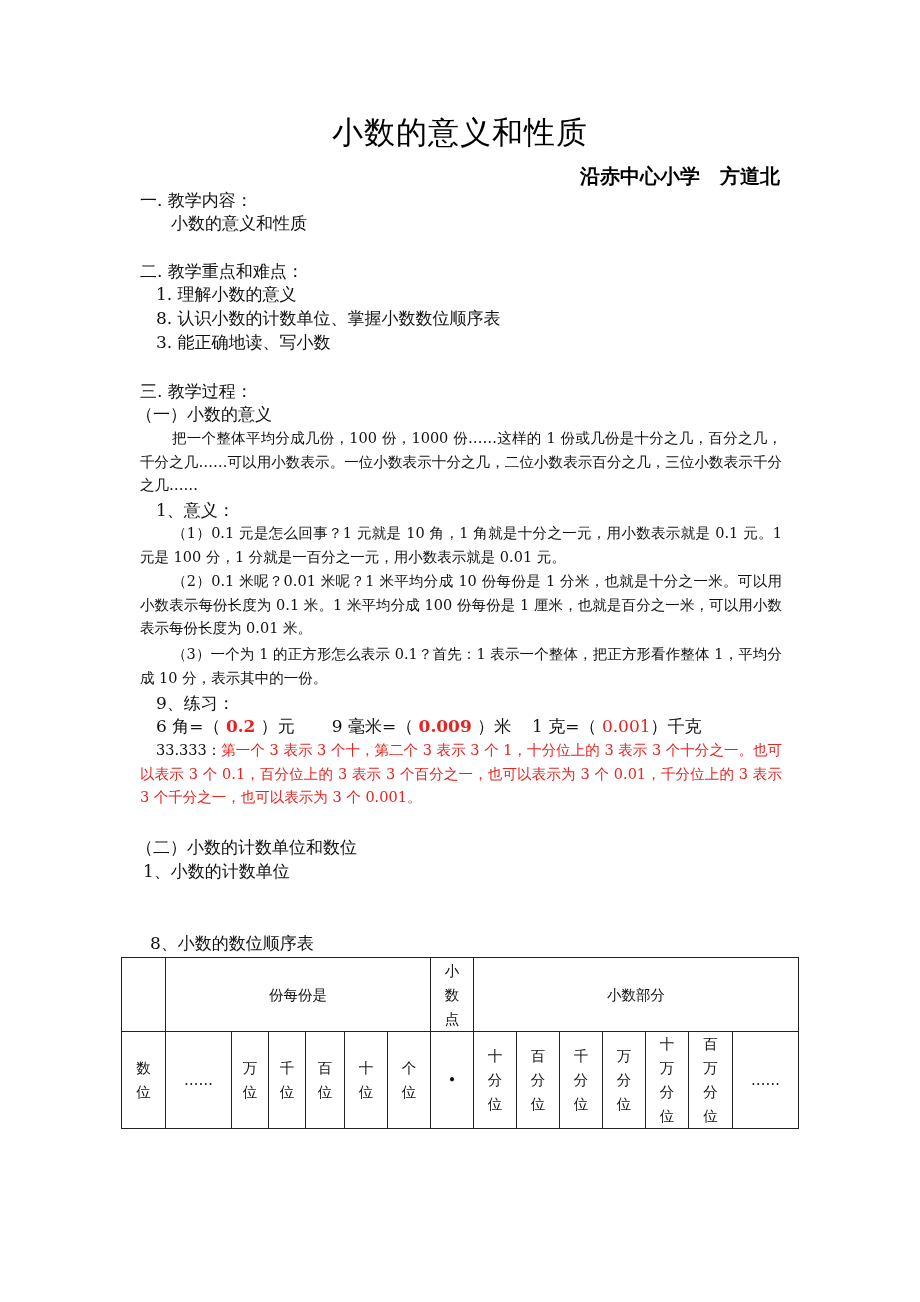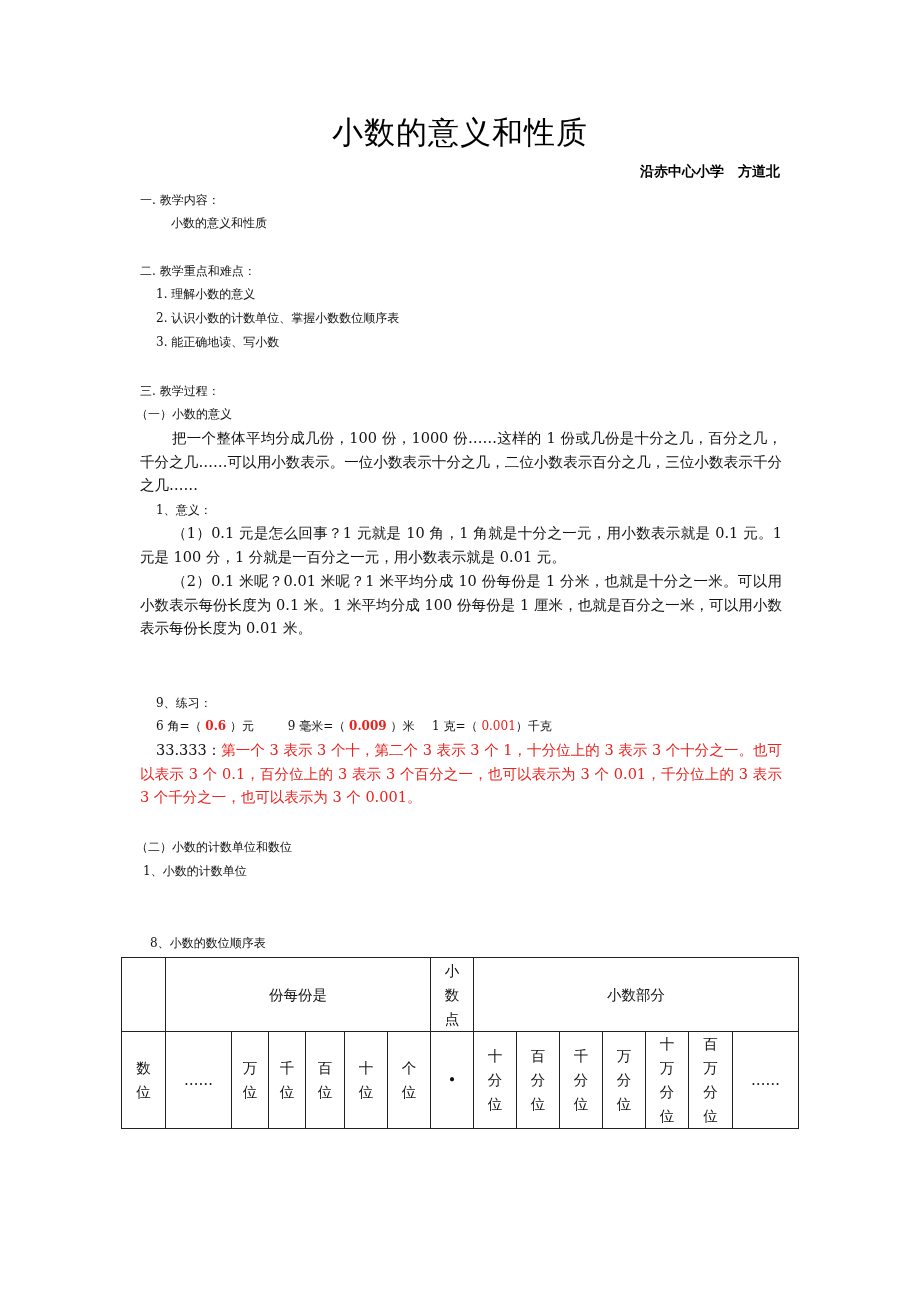--- a/index.html
+++ b/index.html
@@ -2,22 +2,22 @@
 <html><head>
 <meta charset="utf-8">
 <style>
   html, body { margin:0; padding:0; background:#ffffff; }
   body { width:920px; height:1302px; position:relative; overflow:hidden;
          font-family:"DejaVu Serif","Liberation Serif",serif; color:#111; }
   .page { position:absolute; left:0; top:0; width:920px; height:1302px; }
   .title { position:absolute; left:0; width:920px; top:112px; text-align:center;
            font-family:"DejaVu Sans","Liberation Sans",sans-serif; font-size:31px; letter-spacing:1px; color:#000; }
   .author { position:absolute; right:140px; top:163px; font-family:"DejaVu Sans","Liberation Sans",sans-serif;
-            font-size:14px; font-weight:bold; color:#000; }
-  .line { position:absolute; left:140px; font-size:12px; line-height:23px; white-space:nowrap; }
+            font-size:20px; font-weight:bold; color:#000; }
+  .line { position:absolute; left:140px; font-size:17px; line-height:23px; white-space:nowrap; }
   .para { position:absolute; left:140px; width:642px; font-size:14.5px; line-height:23.7px; text-align:justify; }
   .red { color:#e8231f; }
   .b { font-weight:bold; }
   table.pv { position:absolute; left:121px; top:957px; width:678px; border-collapse:collapse;
              font-size:14.5px; table-layout:fixed; }
   table.pv td { border:1.5px solid #222; text-align:center; vertical-align:middle; padding:0; line-height:24px; }
   .vert span { display:block; }
 </style>
 </head>
 <body>
@@ -25,36 +25,37 @@
 <div class="page">
 
   <div class="title">小数的意义和性质</div>
   <div class="author">沿赤中心小学　方道北</div>
 
   <div class="line" style="top:189px;">一. 教学内容：</div>
   <div class="line" style="top:212px;left:171px;">小数的意义和性质</div>
 
   <div class="line" style="top:260px;">二. 教学重点和难点：</div>
   <div class="line" style="top:283px;left:156px;">1. 理解小数的意义</div>
-  <div class="line" style="top:307px;left:156px;">2. 认识小数的计数单位、掌握小数数位顺序表</div>
+  <div class="line" style="top:307px;left:156px;">8. 认识小数的计数单位、掌握小数数位顺序表</div>
   <div class="line" style="top:331px;left:156px;">3. 能正确地读、写小数</div>
 
   <div class="line" style="top:380px;">三. 教学过程：</div>
   <div class="line" style="top:403px;left:136px;">（一）小数的意义</div>
 
   <div class="para" style="top:427px;text-indent:32px;">把一个整体平均分成几份，100 份，1000 份……这样的 1 份或几份是十分之几，百分之几，千分之几……可以用小数表示。一位小数表示十分之几，二位小数表示百分之几，三位小数表示千分之几……</div>
 
   <div class="line" style="top:499px;left:156px;">1、意义：</div>
   <div class="para" style="top:522px;text-indent:32px;">（1）0.1 元是怎么回事？1 元就是 10 角，1 角就是十分之一元，用小数表示就是 0.1 元。1 元是 100 分，1 分就是一百分之一元，用小数表示就是 0.01 元。</div>
   <div class="para" style="top:570px;text-indent:32px;">（2）0.1 米呢？0.01 米呢？1 米平均分成 10 份每份是 1 分米，也就是十分之一米。可以用小数表示每份长度为 0.1 米。1 米平均分成 100 份每份是 1 厘米，也就是百分之一米，可以用小数表示每份长度为 0.01 米。</div>
+  <div class="para" style="top:643px;text-indent:32px;">（3）一个为 1 的正方形怎么表示 0.1？首先：1 表示一个整体，把正方形看作整体 1，平均分成 10 分，表示其中的一份。</div>
 
   <div class="line" style="top:692px;left:156px;">9、练习：</div>
 
   <div class="line" style="top:715px;left:156px;">
-    <span>6 角=（ </span><span class="red b">0.6</span><span> ）元</span>
+    <span>6 角=（ </span><span class="red b">0.2</span><span> ）元</span>
     <span style="display:inline-block;width:26px;"></span>
     <span>9 毫米=（ </span><span class="red b">0.009</span><span> ）米</span>
     <span style="display:inline-block;width:10px;"></span>
     <span>1 克=（ </span><span class="red">0.001</span><span>）千克</span>
   </div>
 
   <div class="para" style="top:739px;text-indent:16px;"><span>33.333：</span><span class="red">第一个 3 表示 3 个十，第二个 3 表示 3 个 1，十分位上的 3 表示 3 个十分之一。也可以表示 3 个 0.1，百分位上的 3 表示 3 个百分之一，也可以表示为 3 个 0.01，千分位上的 3 表示 3 个千分之一，也可以表示为 3 个 0.001。</span></div>
 
   <div class="line" style="top:836px;left:136px;">（二）小数的计数单位和数位</div>
   <div class="line" style="top:860px;left:143px;">1、小数的计数单位</div>

